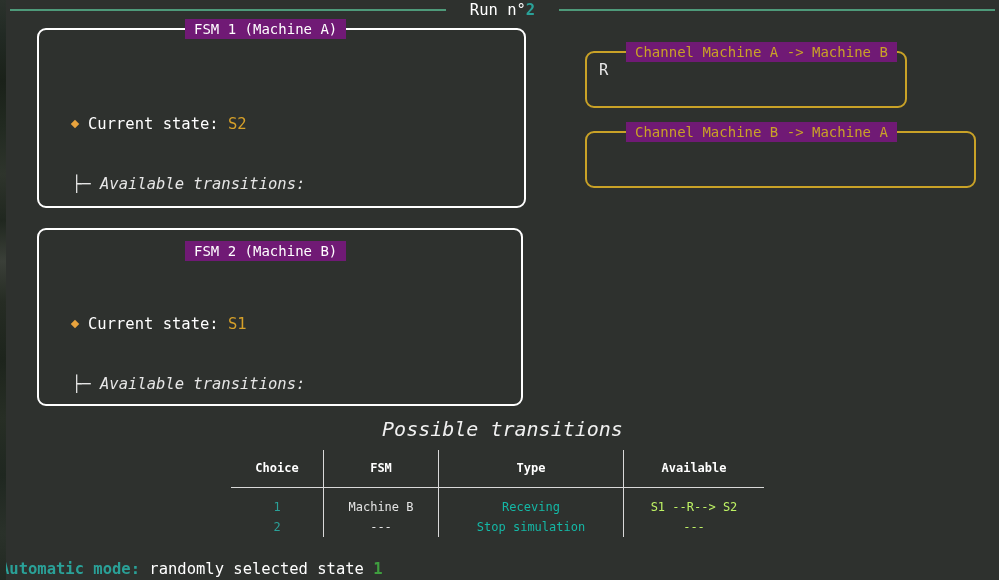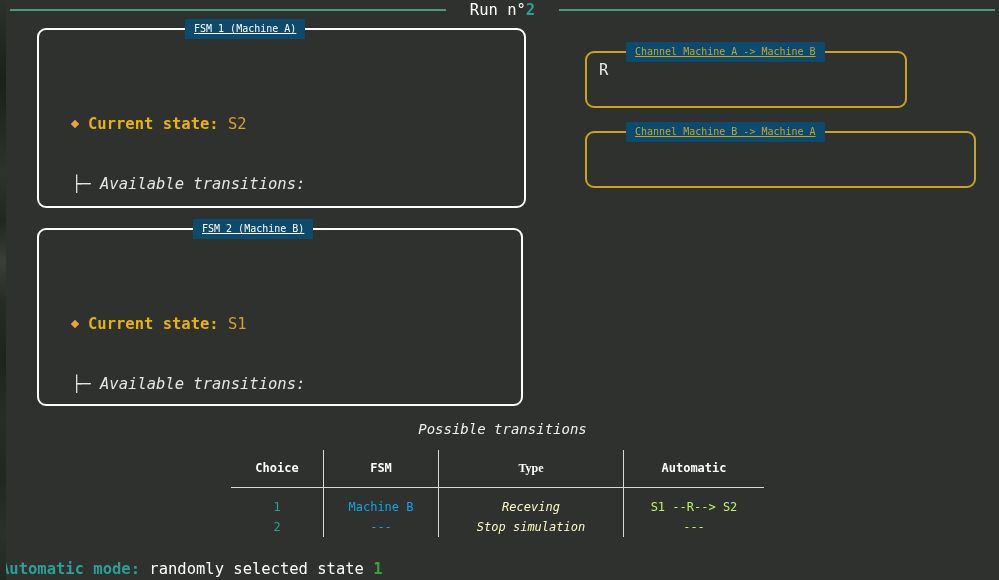--- a/index.html
+++ b/index.html
@@ -69,58 +69,57 @@
     position: absolute;
     box-sizing: border-box;
     border: 2px solid #ffffff;
     border-radius: 9px;
   }
   .panel > .panel-title {
     position: absolute;
     top: -11px;
     height: 20px;
     line-height: 20px;
-    background: #0c4a6e;
+    background: #701a75;
     padding: 0 9px;
     white-space: pre;
-    font-size: 10px;
-    color: #ffffff;
-    text-decoration: underline;
+    font-size: 14px;
+    color: #ffffff;
   }
   .panel > .panel-body {
     position: absolute;
     left: 0; right: 0; top: 0;
     padding: 10px 14px;
     white-space: pre;
   }
 
   
   #fsm1 { left: 31px;  top: 28px;  width: 489px; height: 180px; }
   #fsm2 { left: 31px;  top: 228px; width: 486px; height: 178px; }
   #fsm1 > .panel-title { left: 146px; }
-  #fsm2 > .panel-title { left: 154px; }
+  #fsm2 > .panel-title { left: 146px; margin-top: 22px; }
 
   .fsm-body { padding-top: 44px !important; }
 
   .state-line {
     display: block;
     white-space: pre;
     line-height: 20px;
     padding-left: 35px;
     position: relative;
   }
   .diamond {
     position: absolute;
     left: 19px;
     top: 7px;
     width: 6px; height: 6px;
     background: #e8a33d;
     transform: rotate(45deg);
   }
-  .lbl-bold { font-weight: bold; color: #eab308; }
+  .lbl-bold { font-weight: normal; color: #ffffff; }
   .state-val { color: #d6a029; }
 
   .tree-line {
     display: block;
     white-space: pre;
     line-height: 20px;
     padding-left: 19px;
     color: #e6e6e6;
     font-style: italic;
   }
@@ -142,21 +141,21 @@
     color: #e6e6e6;
   }
 
   
   #table-title {
     position: absolute;
     left: 0; top: 419px;
     width: 993px;
     text-align: center;
     font-style: italic;
-    font-size: 14px;
+    font-size: 20px;
     color: #f0f0f0;
     white-space: pre;
   }
 
   #trans-table {
     position: absolute;
     left: 225px;
     top: 450px;
     border-collapse: collapse;
     font-size: 12px;
@@ -176,27 +175,27 @@
     padding: 0 14px;
     text-align: center;
     white-space: pre;
     border-right: 1px solid #d9d9d9;
     height: 20px;
   }
   #trans-table td:last-child { border-right: none; }
   #trans-table tbody tr:first-child td { padding-top: 9px; }
 
   .c-choice { color: #2aa198; }
-  .c-fsm    { color: #0ea5e9; }
-  .c-type   { color: #fef9c3; font-style: italic; }
+  .c-fsm    { color: #e5e5e5; }
+  .c-type   { color: #14b8a6; }
   .c-trans  { color: #bef264; }
 
   .col-choice     { min-width: 64px; }
   .col-fsm        { min-width: 86px; }
-  .col-type       { min-width: 156px; font-family: Liberation Serif, serif; }
+  .col-type       { min-width: 156px; }
   .col-transition { min-width: 112px; }
 
   
   #status-line {
     position: absolute;
     left: -6px;
     top: 559px;
     width: 999px;
     white-space: pre;
     font-size: 15.5px;
@@ -246,21 +245,21 @@
   </div>
 
   <div id="table-title">Possible transitions</div>
 
   <table id="trans-table">
     <thead>
       <tr>
         <th class="col-choice">Choice</th>
         <th class="col-fsm">FSM</th>
         <th class="col-type">Type</th>
-        <th class="col-transition">Automatic</th>
+        <th class="col-transition">Available</th>
       </tr>
     </thead>
     <tbody>
       <tr>
         <td class="c-choice">1</td>
         <td class="c-fsm">Machine B</td>
         <td class="c-type">Receving</td>
         <td class="c-trans">S1 --R--&gt; S2</td>
       </tr>
       <tr>

